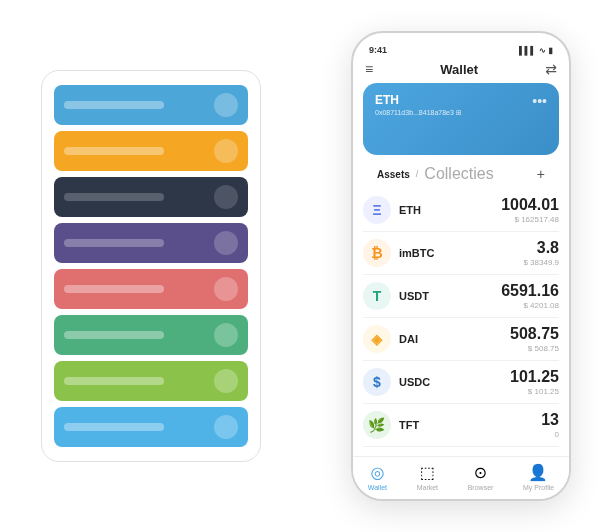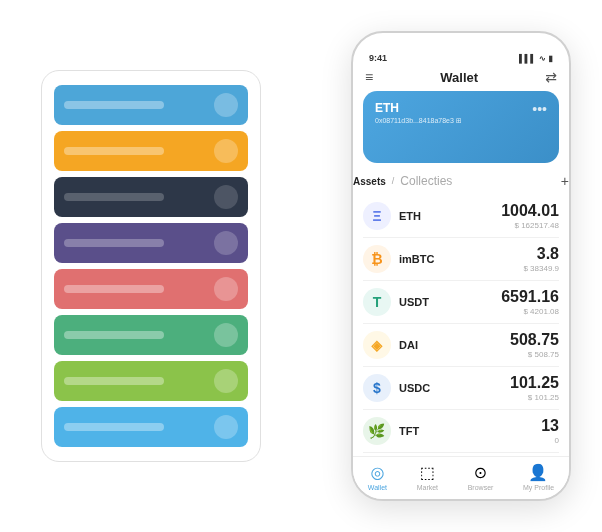--- a/index.html
+++ b/index.html
@@ -85,21 +85,21 @@
       box-shadow: 0 8px 32px rgba(0,0,0,0.13);
       overflow: hidden;
       display: flex;
       flex-direction: column;
     }
 
     .phone-status-bar {
       display: flex;
       justify-content: space-between;
       align-items: center;
-      padding: 20px 16px 2px;
+      padding: 12px 16px 2px;
       font-size: 9px;
       color: #333;
       font-weight: 600;
     }
 
     .status-icons {
       display: flex;
       align-items: center;
       gap: 3px;
       font-size: 8px;
@@ -168,42 +168,42 @@
     .eth-amount span {
       font-size: 11px;
       margin-right: 2px;
     }
 
     
     .assets-header {
       display: flex;
       justify-content: space-between;
       align-items: center;
-      padding: 2px 0 6px;
+      padding: 2px 24px 6px;
     }
 
     .assets-tabs {
       display: flex;
       align-items: center;
       gap: 6px;
     }
 
     .assets-tab-active {
       font-size: 10px;
       font-weight: 600;
       color: #222;
     }
 
     .assets-tab-sep {
       font-size: 9px;
       color: #aaa;
     }
 
     .assets-tab-inactive {
-      font-size: 12px;
+      font-size: 16px;
       color: #aaa;
     }
 
     .assets-add {
       font-size: 14px;
       color: #555;
       cursor: pointer;
     }
 
     

